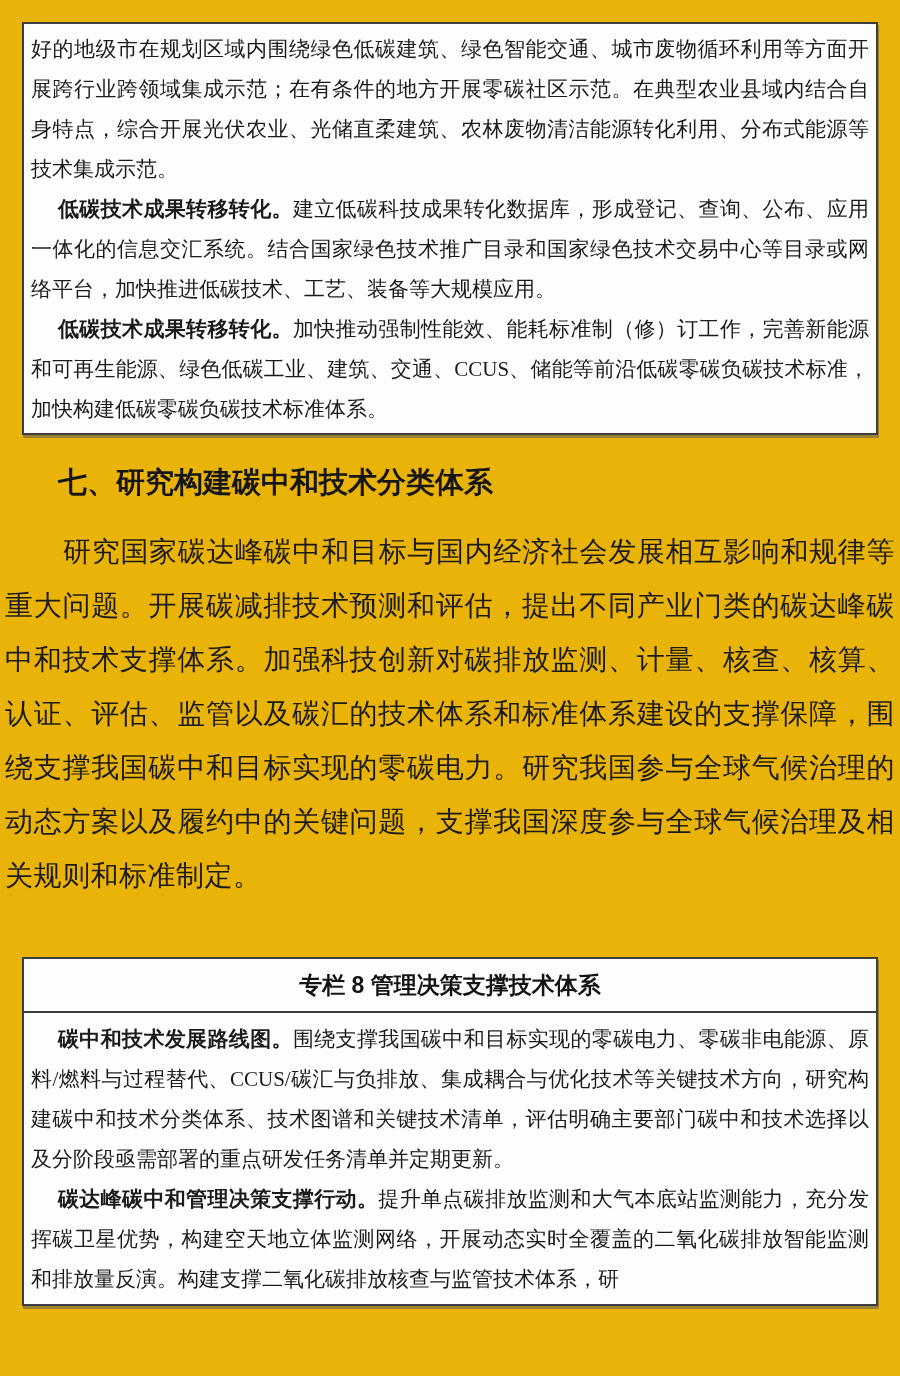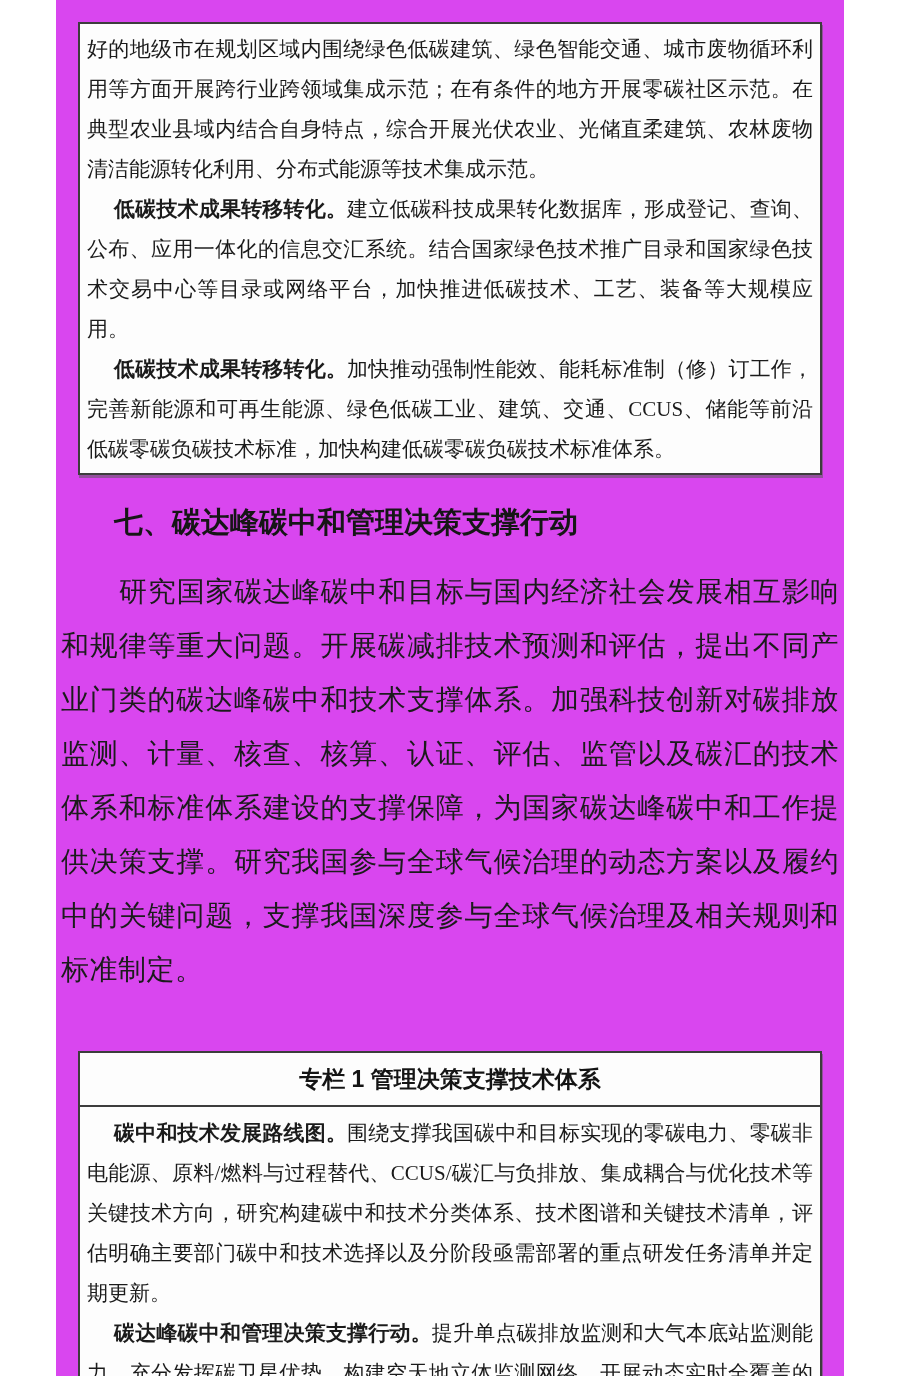--- a/index.html
+++ b/index.html
@@ -2,24 +2,24 @@
 <html><head>
 <meta charset="utf-8">
 <style>
   * { box-sizing: border-box; }
   html, body {
     margin: 0; padding: 0;
     background: #ffffff;
   }
   .page {
     position: relative;
-    width: 788px;
+    width: 900px;
     height: 1376px;
     margin: 0 auto;
-    background: #d946ef;
+    background: #eab308;
     overflow: hidden;
     color: #1b1b1b;
     font-family: "Liberation Serif", "DejaVu Serif", serif;
   }
   .callout-box {
     margin-left: 22px;
     margin-right: 22px;
     border: 2px solid #3d3d3d;
     box-shadow: 1px 3px 0 rgba(90,90,90,0.55);
     background: #fdfdfd;
@@ -85,26 +85,26 @@
       <span>好的地级市在规划区域内围绕绿色低碳建筑、绿色智能交通、城市废物循环利用等方面开展跨行业跨领域集成示范；在有条件的地方开展零碳社区示范。在典型农业县域内结合自身特点，综合开展光伏农业、光储直柔建筑、农林废物清洁能源转化利用、分布式能源等技术集成示范。</span>
     </p>
     <p class="box-p">
       <span class="box-lead">低碳技术成果转移转化。</span><span>建立低碳科技成果转化数据库，形成登记、查询、公布、应用一体化的信息交汇系统。结合国家绿色技术推广目录和国家绿色技术交易中心等目录或网络平台，加快推进低碳技术、工艺、装备等大规模应用。</span>
     </p>
     <p class="box-p">
       <span class="box-lead">低碳技术成果转移转化。</span><span>加快推动强制性能效、能耗标准制（修）订工作，完善新能源和可再生能源、绿色低碳工业、建筑、交通、CCUS、储能等前沿低碳零碳负碳技术标准，加快构建低碳零碳负碳技术标准体系。</span>
     </p>
   </div>
 
-  <h2 class="section-heading">七、碳达峰碳中和管理决策支撑行动</h2>
+  <h2 class="section-heading">七、研究构建碳中和技术分类体系</h2>
 
-  <p class="section-body">研究国家碳达峰碳中和目标与国内经济社会发展相互影响和规律等重大问题。开展碳减排技术预测和评估，提出不同产业门类的碳达峰碳中和技术支撑体系。加强科技创新对碳排放监测、计量、核查、核算、认证、评估、监管以及碳汇的技术体系和标准体系建设的支撑保障，为国家碳达峰碳中和工作提供决策支撑。研究我国参与全球气候治理的动态方案以及履约中的关键问题，支撑我国深度参与全球气候治理及相关规则和标准制定。</p>
+  <p class="section-body">研究国家碳达峰碳中和目标与国内经济社会发展相互影响和规律等重大问题。开展碳减排技术预测和评估，提出不同产业门类的碳达峰碳中和技术支撑体系。加强科技创新对碳排放监测、计量、核查、核算、认证、评估、监管以及碳汇的技术体系和标准体系建设的支撑保障，围绕支撑我国碳中和目标实现的零碳电力。研究我国参与全球气候治理的动态方案以及履约中的关键问题，支撑我国深度参与全球气候治理及相关规则和标准制定。</p>
 
   <div class="callout-box box-bottom">
-    <div class="box-title">专栏 1  管理决策支撑技术体系</div>
+    <div class="box-title">专栏 8  管理决策支撑技术体系</div>
     <div class="box-content">
       <p class="box-p">
         <span class="box-lead">碳中和技术发展路线图。</span><span>围绕支撑我国碳中和目标实现的零碳电力、零碳非电能源、原料/燃料与过程替代、CCUS/碳汇与负排放、集成耦合与优化技术等关键技术方向，研究构建碳中和技术分类体系、技术图谱和关键技术清单，评估明确主要部门碳中和技术选择以及分阶段亟需部署的重点研发任务清单并定期更新。</span>
       </p>
       <p class="box-p">
         <span class="box-lead">碳达峰碳中和管理决策支撑行动。</span><span>提升单点碳排放监测和大气本底站监测能力，充分发挥碳卫星优势，构建空天地立体监测网络，开展动态实时全覆盖的二氧化碳排放智能监测和排放量反演。构建支撑二氧化碳排放核查与监管技术体系，研</span>
       </p>
     </div>
   </div>
 

